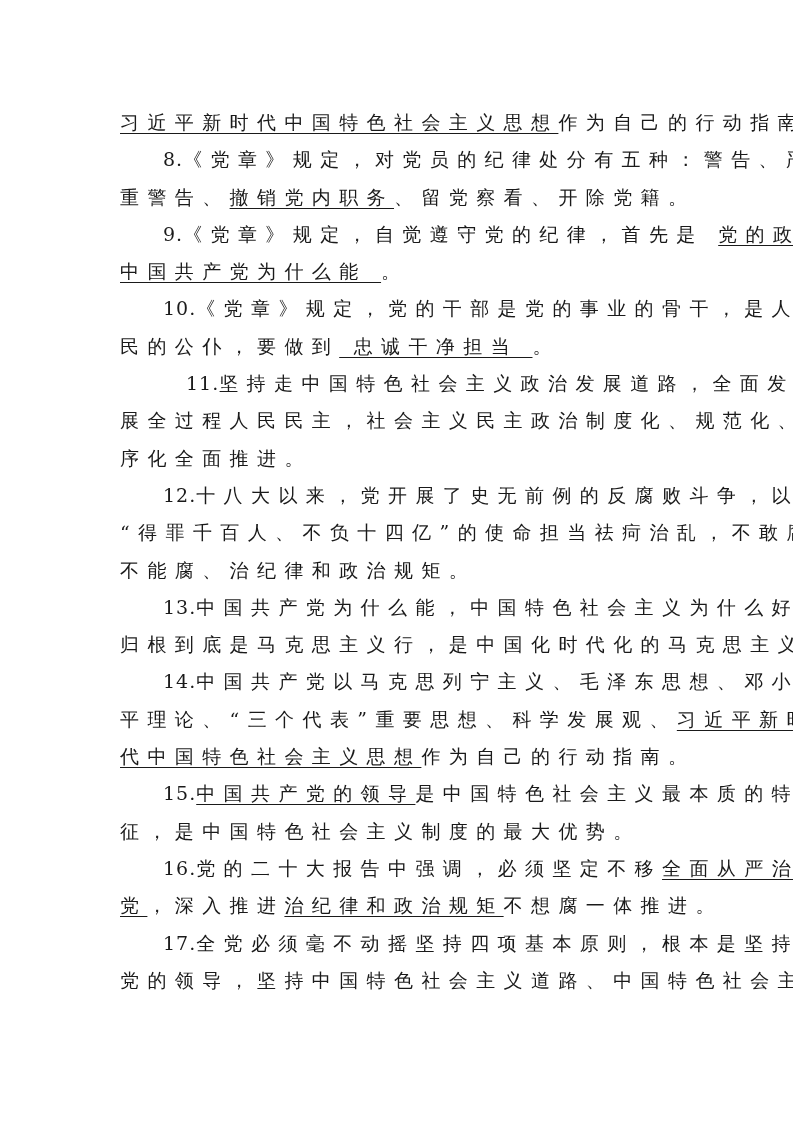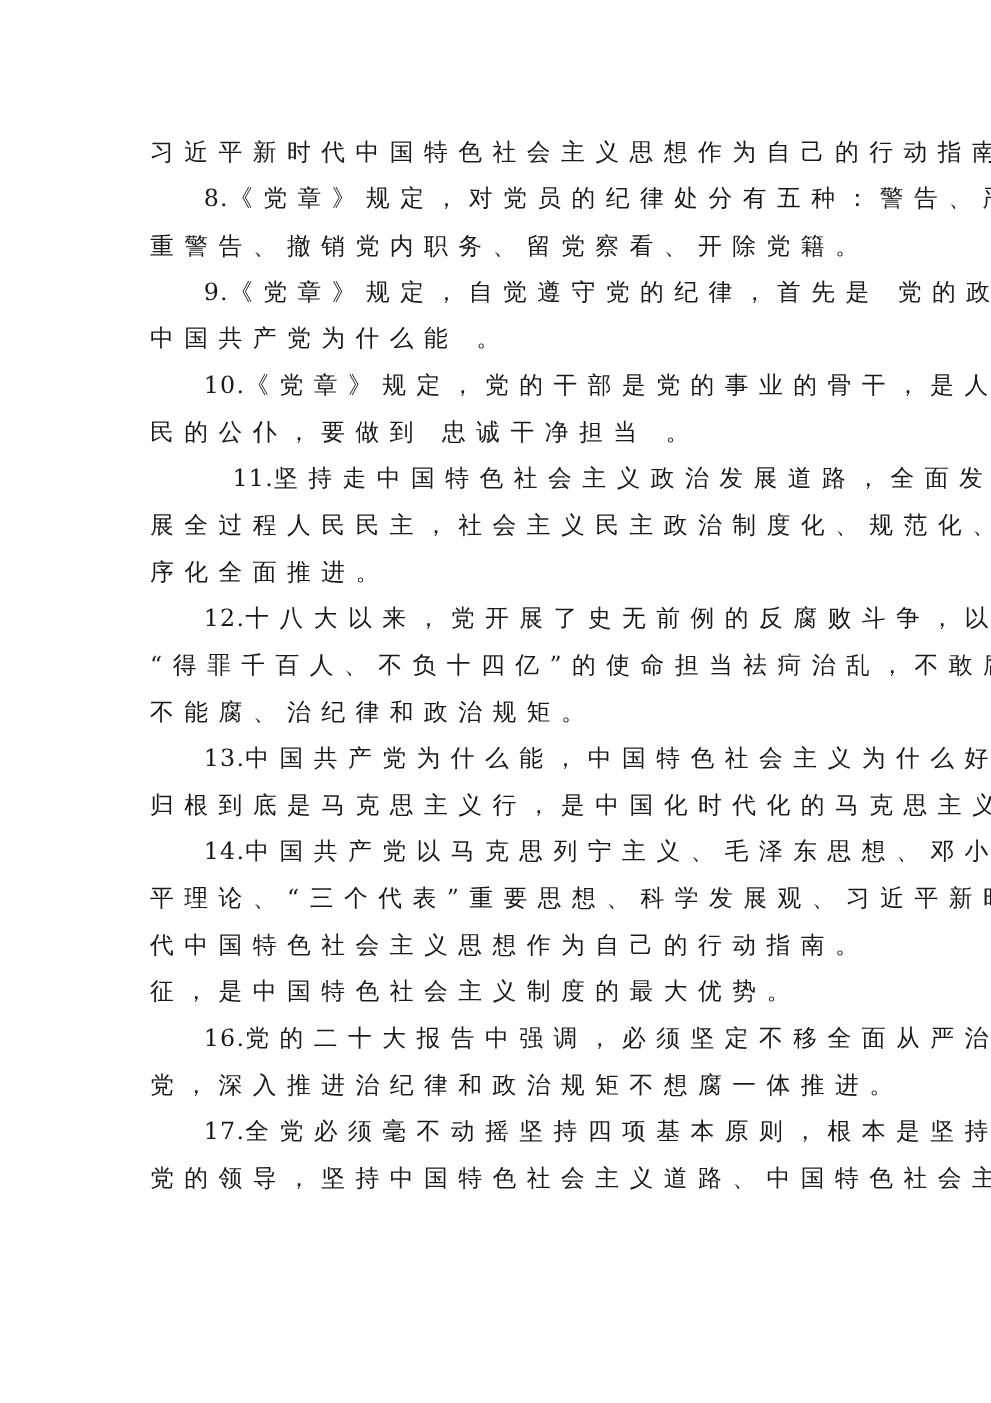--- a/index.html
+++ b/index.html
@@ -25,20 +25,21 @@
       height: 37.3px;
       line-height: 37.3px;
       font-size: 19px;
       letter-spacing: 8.4px;
       white-space: nowrap;
       overflow: visible;
     }
     .line.indent { padding-left: 43px; }
     .line.indent-wide { padding-left: 66px; }
     .u {
+      text-decoration: underline;
       text-decoration-thickness: 1px;
       text-underline-offset: 4px;
     }
     .num { letter-spacing: 1px; }
   </style>
 </head>
 <body>
 
 <div class="page">
 
@@ -97,20 +98,23 @@
   <div class="line indent">
     <span class="num">14.</span><span>中国共产党以马克思列宁主义、毛泽东思想、邓小</span>
   </div>
   <div class="line">
     <span>平理论、“三个代表”重要思想、科学发展观、</span><span class="u">习近平新时</span>
   </div>
   <div class="line">
     <span class="u">代中国特色社会主义思想</span><span>作为自己的行动指南。</span>
   </div>
 
+  <div class="line indent">
+    <span class="num">15.</span><span class="u">中国共产党的领导</span><span>是中国特色社会主义最本质的特</span>
+  </div>
   <div class="line">
     <span>征，是中国特色社会主义制度的最大优势。</span>
   </div>
 
   <div class="line indent">
     <span class="num">16.</span><span>党的二十大报告中强调，必须坚定不移</span><span class="u">全面从严治</span>
   </div>
   <div class="line">
     <span class="u">党</span><span>，深入推进</span><span class="u">治纪律和政治规矩</span><span>不想腐一体推进。</span>
   </div>

